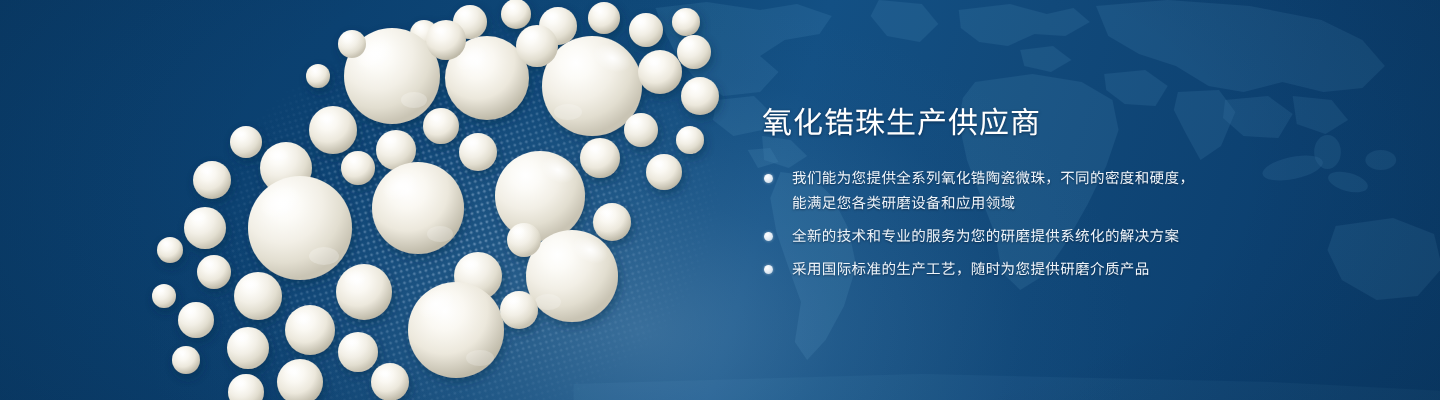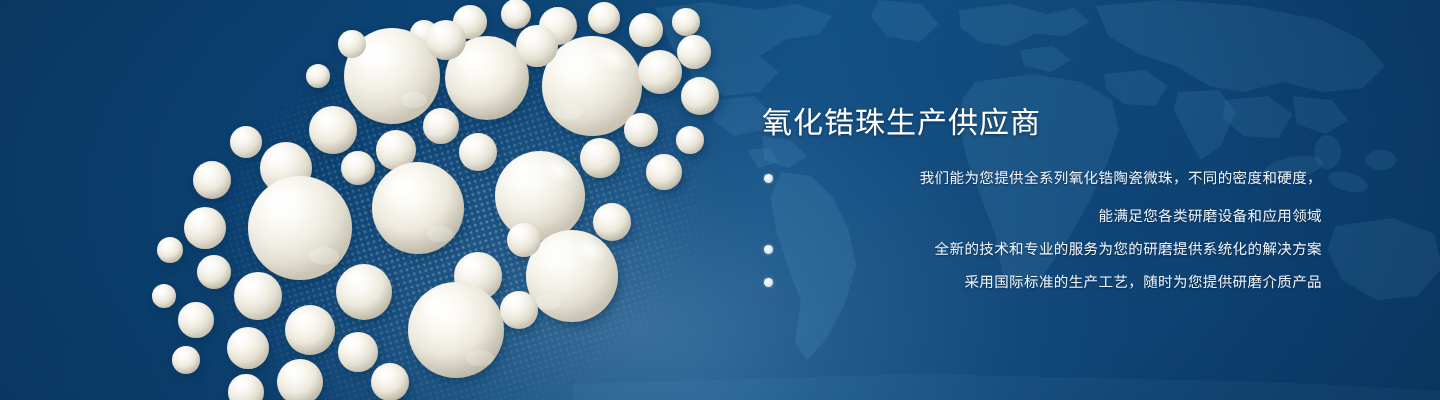--- a/index.html
+++ b/index.html
@@ -124,22 +124,22 @@
     position: absolute;
     left: 2px;
     top: 8px;
     width: 9px;
     height: 9px;
     border-radius: 50%;
     background: radial-gradient(circle at 34% 30%, #ffffff 0%, #e6eef6 48%, #b9cede 100%);
     box-shadow: 0 0 3px rgba(255,255,255,0.45);
   }
 
-  .bullet-line { display: block; text-align: right; }
-  .bullet-line + .bullet-line { margin-top: 14px; }
+  .bullet-line { display: block; }
+  .bullet-line + .bullet-line { margin-top: 1px; }
 </style>
 </head>
 <body>
 
 <div class="banner">
 
   <div class="bg-base"></div>
 
   <div class="bg-map">
     <svg viewBox="0 0 1440 400" preserveAspectRatio="none" aria-hidden="true">

